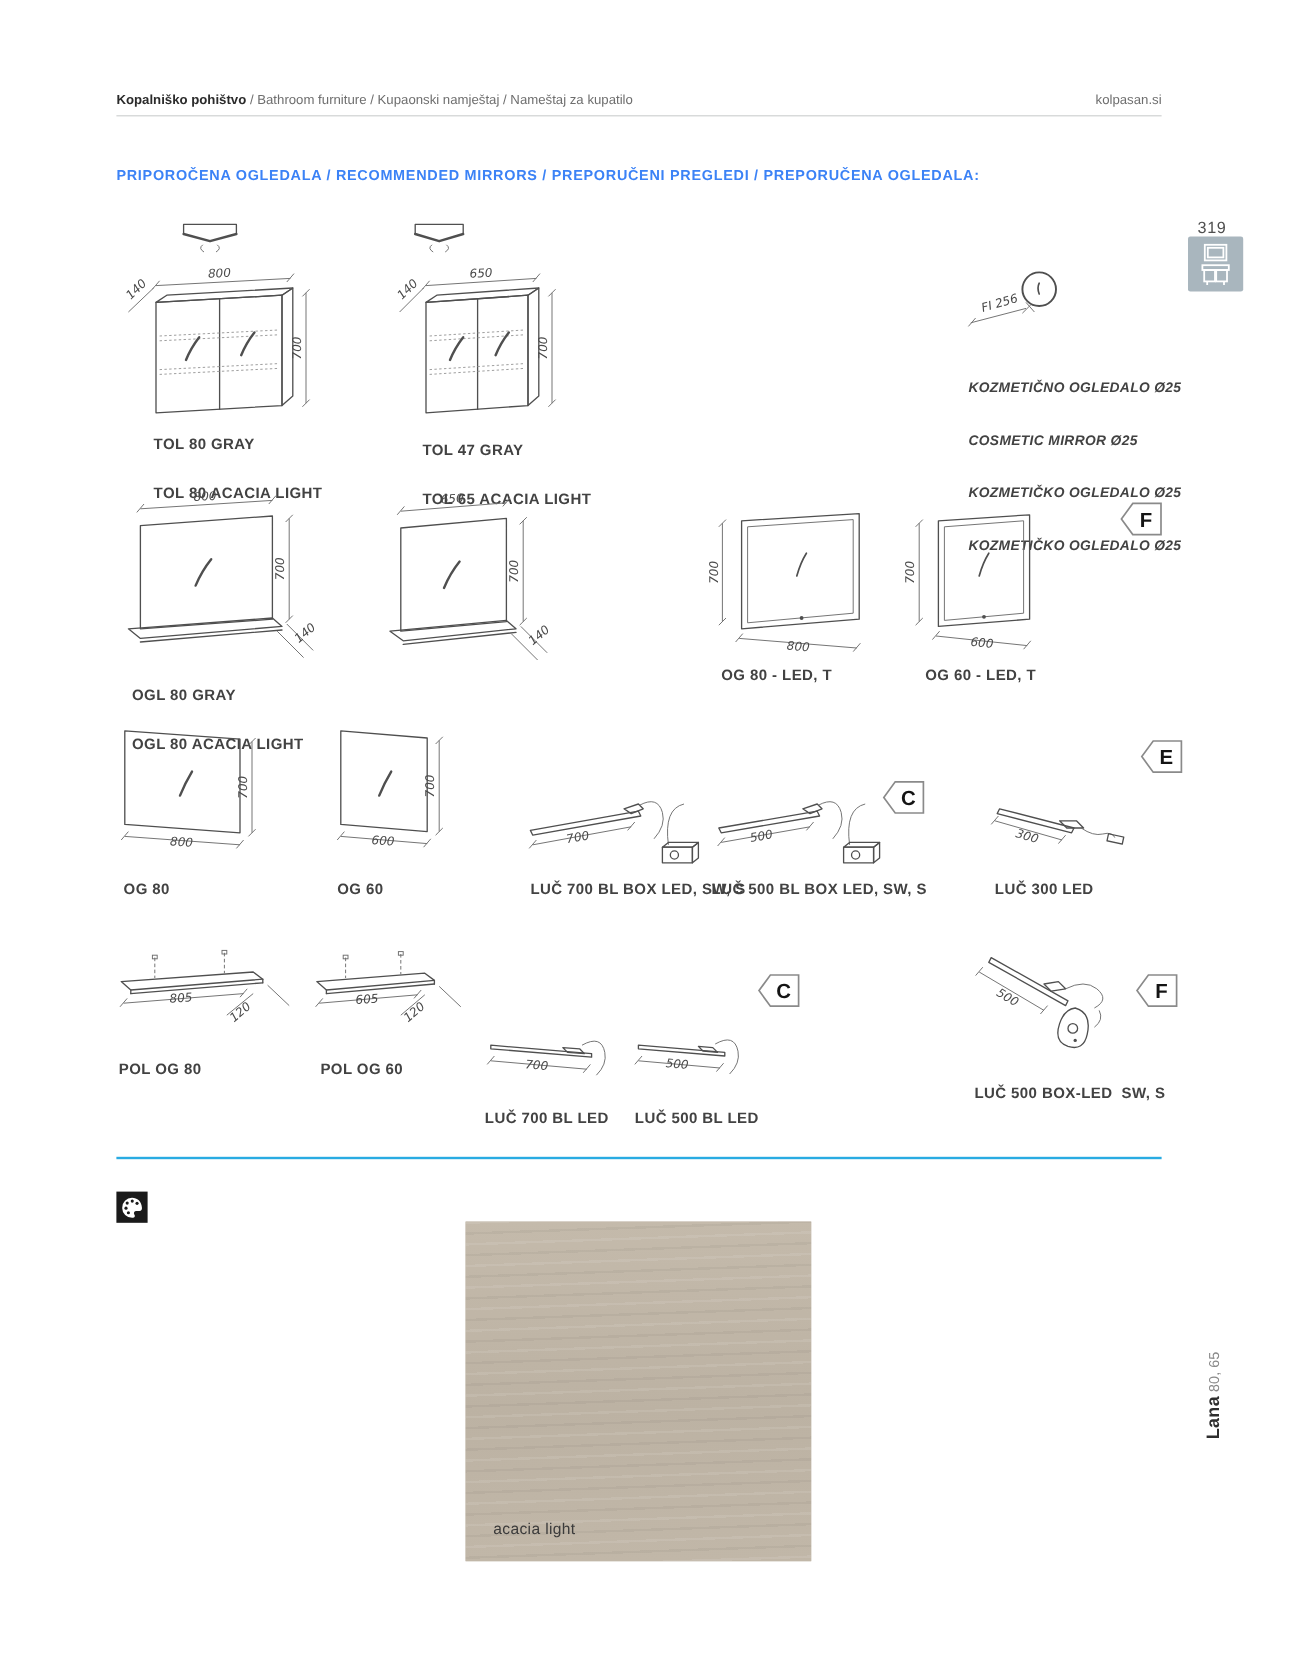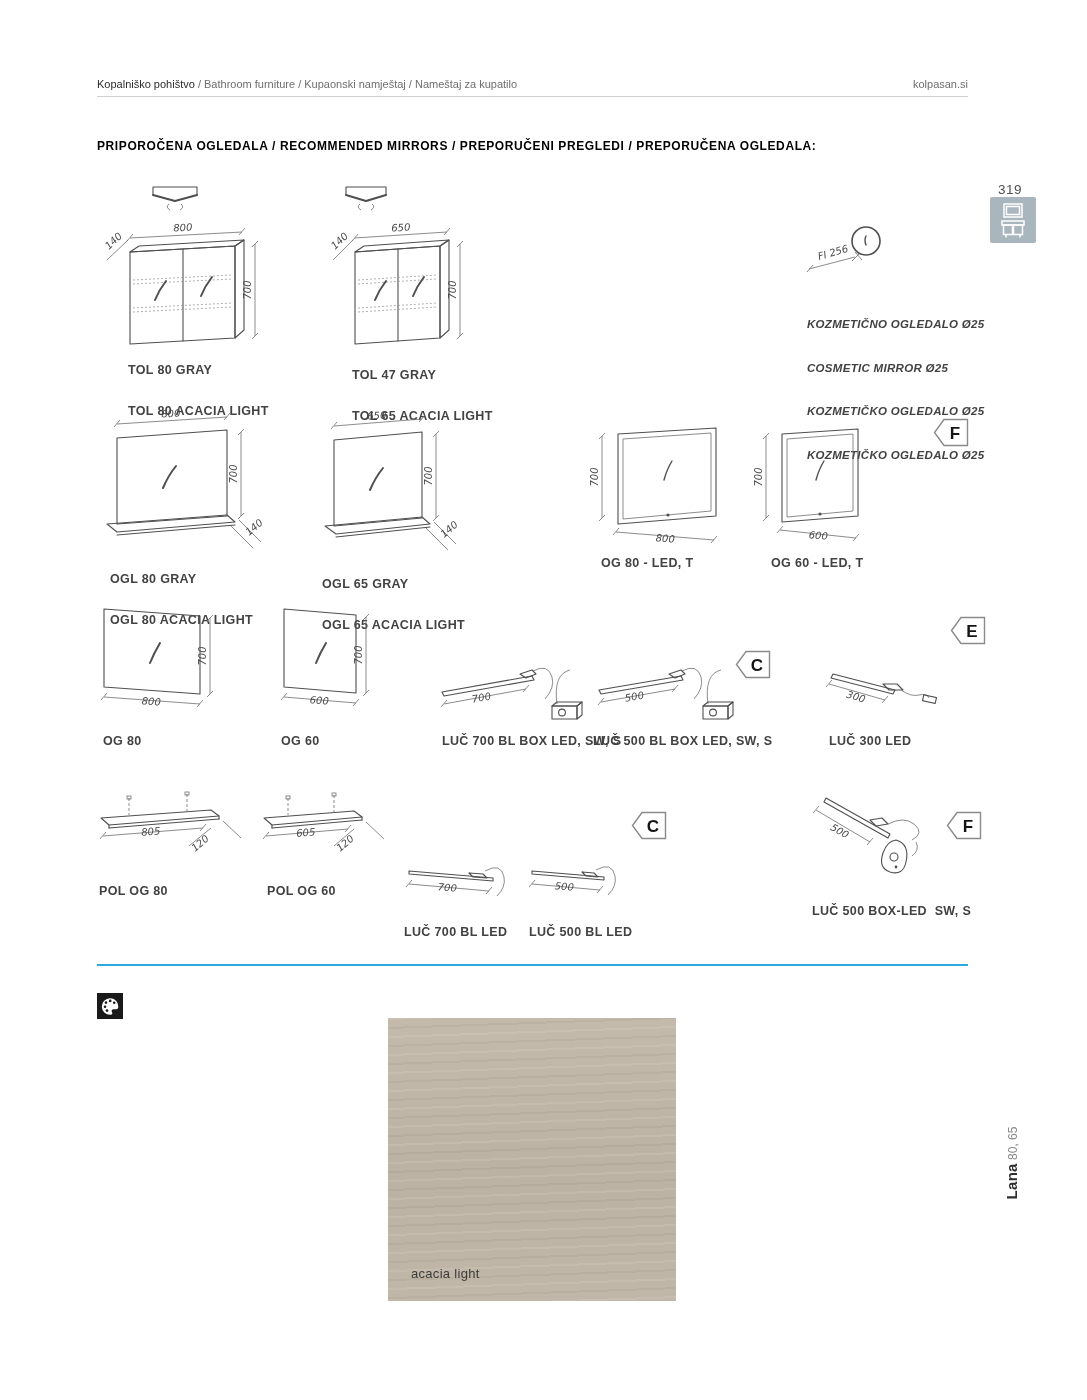--- a/index.html
+++ b/index.html
@@ -1,25 +1,25 @@
 <!DOCTYPE html>
 <html><head>
 <meta charset="utf-8">
 <style>
   html,body{margin:0;padding:0;background:#fff;}
   .page{position:relative;width:1087px;height:1400px;background:#fff;
         font-family:"Liberation Sans",sans-serif;overflow:hidden;color:#3d3d3d;}
   .abs{position:absolute;}
   
   .crumb{left:97px;top:78px;font-size:11px;color:#6e6e6e;white-space:nowrap;}
-  .crumb b{color:#2b2b2b;font-weight:400;}
+  .crumb b{color:#2b2b2b;font-weight:700;}
   .site{right:119px;top:78px;font-size:11px;color:#6e6e6e;}
   .hrule{left:97px;top:96px;width:871px;height:1px;background:#cfd1d2;}
   
-  .title{left:97px;top:139px;font-size:12px;font-weight:700;letter-spacing:.6px;color:#000000;}
+  .title{left:97px;top:139px;font-size:12px;font-weight:700;letter-spacing:.6px;color:#3b82f6;}
   .pagenum{left:998px;top:170px;font-size:13.5px;color:#4f4f4f;letter-spacing:.5px;margin-top:12px;}
   
   .lbl{font-size:12.5px;font-weight:700;color:#424242;letter-spacing:.35px;
        line-height:13.5px;white-space:pre;}
   .lbl span{display:block;}
   .desc{font-size:11.5px;font-weight:700;color:#424242;letter-spacing:.3px;
         line-height:14.5px;white-space:pre;}
   .desc span{display:block;font-style:italic;}
   
   svg{display:block;overflow:visible;}
@@ -180,24 +180,20 @@
       <line class="diml" x1="107" y1="10" x2="113" y2="3"></line>
     <text class="dim" x="65" y="7" text-anchor="middle" transform="rotate(-3 65 7)">650</text>
     <line class="diml" x1="124" y1="22" x2="124" y2="106"></line>
     <line class="diml" x1="121" y1="25" x2="127" y2="19"></line>
       <line class="diml" x1="121" y1="109" x2="127" y2="103"></line>
     <text class="dim" x="120" y="64" text-anchor="middle" transform="rotate(-90 120 64)">700</text>
     <line class="diml" x1="114" y1="116" x2="136" y2="138"></line>
     <line class="diml" x1="122" y1="110" x2="144" y2="132"></line>
     <text class="dim" x="132" y="126" transform="rotate(-40 132 126)">140</text>
   </svg>
-  <div class="abs lbl" style="left:322px;top:551px">
-    <span>OGL 65 GRAY</span>
-    <span>OGL 65 ACACIA LIGHT</span>
-  </div>
 
   <svg class="abs" style="left:588px;top:418px" width="140" height="135" viewBox="0 0 140 135">
     <polygon class="obj" points="30,16 128,10 128,98 30,106"></polygon>
     <polygon class="thin" points="35,21 123,15 123,93 35,101"></polygon>
     <path class="spark" style="stroke-width:1.4" d="M76 62 Q79 51 84 43"></path>
     <circle cx="80" cy="97" r="1.6" fill="#4f4f4f"></circle>
     <line class="diml" x1="14" y1="18" x2="14" y2="100"></line>
     <line class="diml" x1="11" y1="21" x2="17" y2="15"></line>
       <line class="diml" x1="11" y1="103" x2="17" y2="97"></line>
     <text class="dim" x="10" y="59" text-anchor="middle" transform="rotate(-90 10 59)">700</text>

